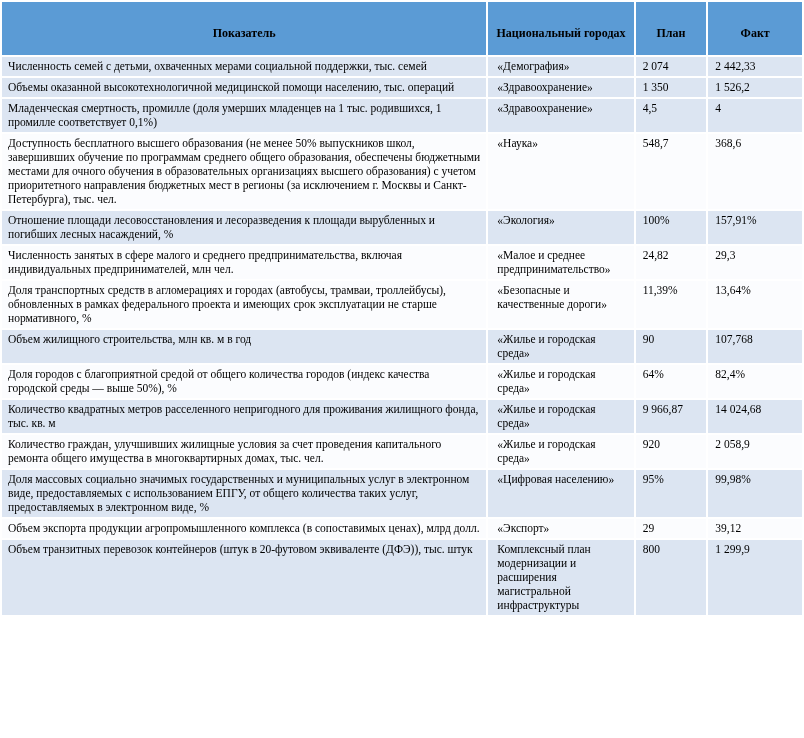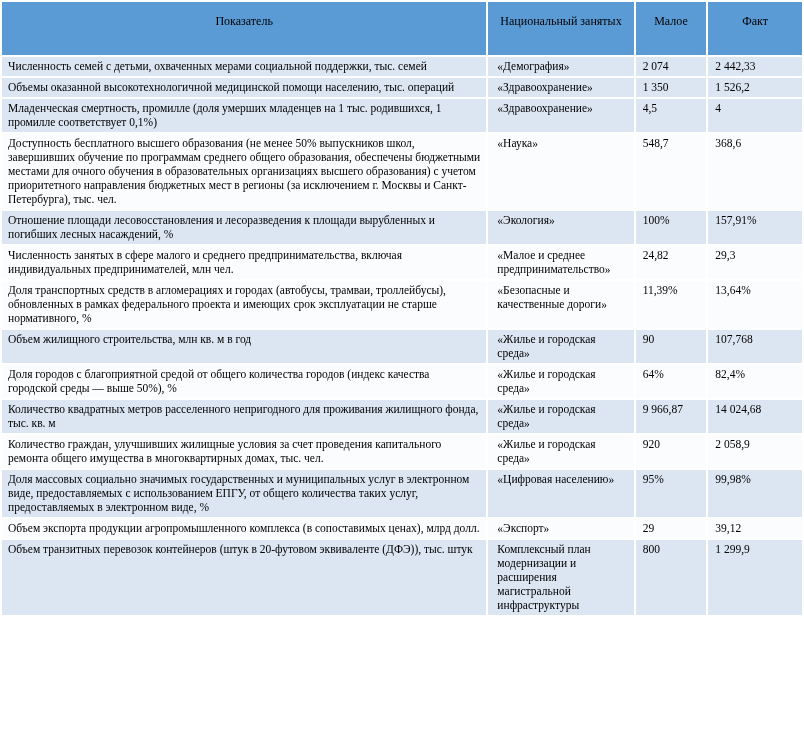--- a/index.html
+++ b/index.html
@@ -30,25 +30,25 @@
     font-size:11.5px;
     line-height:14px;
   }
   col.c-indicator{width:61%;}
   col.c-project{width:18.3%;}
   col.c-plan{width:8.9%;}
   col.c-fact{width:11.8%;}
   thead th{
     background:var(--header-bg);
     color:var(--text);
-    font-weight:normal;
+    font-weight:bold;
     font-size:12px;
     text-align:center;
     vertical-align:top;
-    padding:12px 4px 4px 4px;
+    padding:24px 4px 4px 4px;
     height:53px;
     box-sizing:border-box;
   }
   tbody td{
     vertical-align:top;
     text-align:left;
     padding:2px 6px 3px 6px;
     overflow:hidden;
   }
   tbody tr.odd td{background:var(--row-odd-bg);}
@@ -63,22 +63,22 @@
   <table class="indicators">
     <colgroup>
       <col class="c-indicator">
       <col class="c-project">
       <col class="c-plan">
       <col class="c-fact">
     </colgroup>
     <thead>
       <tr>
         <th>Показатель</th>
-        <th>Национальный занятых</th>
-        <th>Малое</th>
+        <th>Национальный городах</th>
+        <th>План</th>
         <th>Факт</th>
       </tr>
     </thead>
     <tbody>
         <tr class="odd">
           <td class="cell-indicator">Численность семей с детьми, охваченных мерами социальной поддержки, тыс. семей</td>
           <td class="cell-project">«Демография»</td>
           <td class="cell-plan">2 074</td>
           <td class="cell-fact">2 442,33</td>
         </tr>

